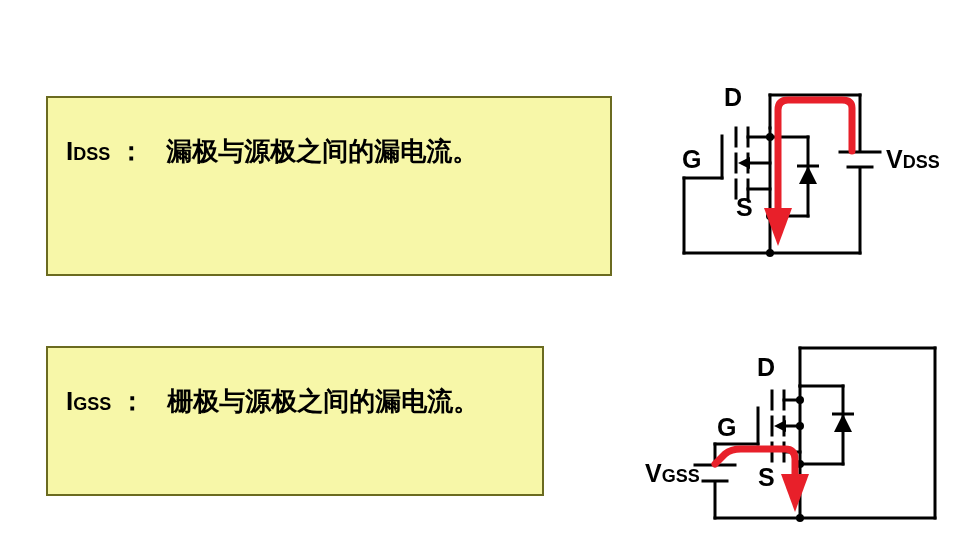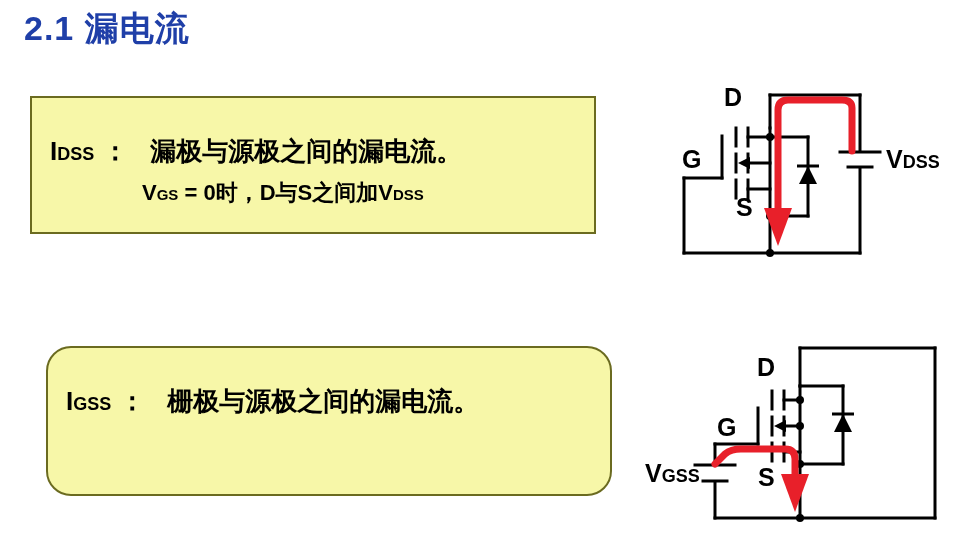--- a/index.html
+++ b/index.html
@@ -35,22 +35,22 @@
     line-height: 44px;
   }
 
   
   .callout {
     position: absolute;
     background: #f7f7a8;
     border: 2px solid #6b6b20;
     box-sizing: border-box;
   }
-  #callout-idss { left: 30px;  top: 96px;  width: 566px; height: 138px; }
-  #callout-igss { left: 46px;  top: 346px; width: 566px; height: 150px; border-radius: 25px; }
+  #callout-idss { left: 46px;  top: 96px;  width: 566px; height: 180px; }
+  #callout-igss { left: 46px;  top: 346px; width: 498px; height: 150px; }
 
   .callout-line1 {
     position: absolute;
     left: 18px;
     top: 36px;
     width: 530px;
     font-size: 26px;
     font-weight: bold;
     color: #000000;
     white-space: nowrap;
@@ -97,28 +97,24 @@
     font-family: "Liberation Sans", "DejaVu Sans", sans-serif;
     font-weight: bold;
     fill: #000000;
   }
 </style>
 </head>
 <body>
 
 <div id="slide">
 
-  <div id="page-title">2.1 漏电流</div>
 
   <div class="callout" id="callout-idss">
     <div class="callout-line1">
       <span class="sym"><span>I</span><span class="sub">DSS</span></span><span class="gapsm"></span><span class="sym">：</span><span class="gaplg"></span><span class="sym">漏极与源极之间的漏电流。</span>
-    </div>
-    <div class="callout-line2">
-      <span class="sym2"><span>V</span><span class="sub">GS</span></span><span class="sym2"> = 0时，</span><span class="sym2">D与S之间加</span><span class="sym2"><span>V</span><span class="sub">DSS</span></span>
     </div>
   </div>
 
   <div class="callout" id="callout-igss">
     <div class="callout-line1">
       <span class="sym"><span>I</span><span class="sub">GSS</span></span><span class="gapsm"></span><span class="sym">：</span><span class="gaplg"></span><span class="sym">栅极与源极之间的漏电流。</span>
     </div>
   </div>
 
   <div class="circuit" id="circuit-idss">

